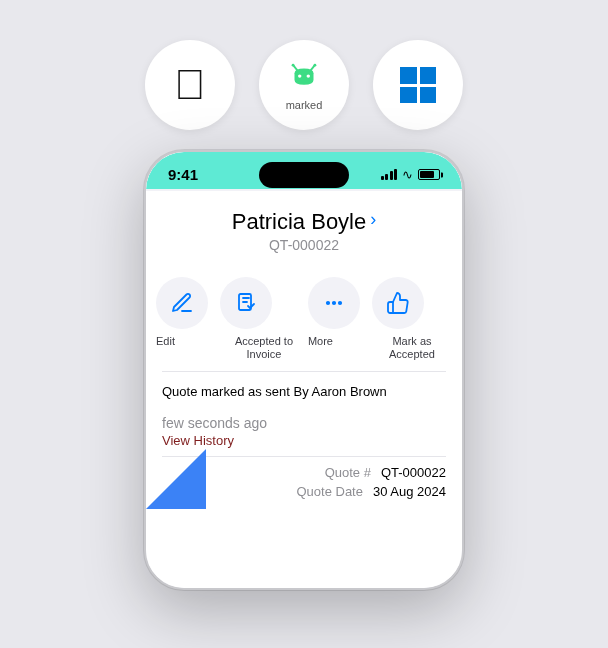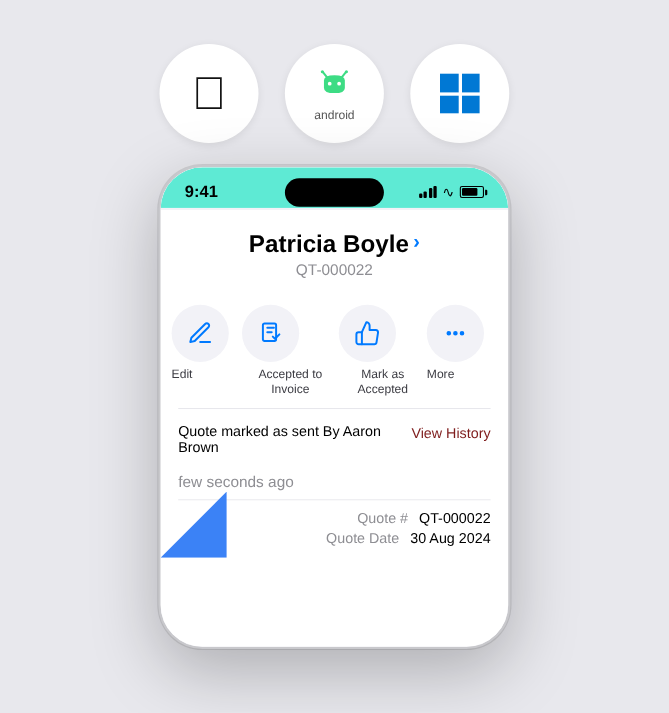--- a/index.html
+++ b/index.html
@@ -148,21 +148,21 @@
 
     
     .quote-header {
       text-align: center;
       padding: 18px 16px 10px;
       background: #fff;
     }
 
     .client-name {
       font-size: 22px;
-      font-weight: 700;
+      font-weight: 400;
       color: #000;
       display: flex;
       align-items: flex-start;
       justify-content: center;
       gap: 4px;
     }
 
     .chevron-right {
       color: #007aff;
       font-size: 18px;
@@ -221,20 +221,21 @@
       margin: 0 16px;
     }
 
     
     .activity-row {
       display: flex;
       justify-content: center;
       align-items: flex-start;
       padding: 12px 16px 8px;
       background: #fff;
+      flex-direction: column;
     }
 
     .activity-text {
       font-size: 13px;
       color: #000;
       font-weight: 400;
     }
 
     .activity-time {
       font-size: 14px;
@@ -341,21 +342,21 @@
       <circle cx="8.5" cy="6.5" r="1.5" fill="#3ddc84"></circle>
 
       <circle cx="31.5" cy="6.5" r="1.5" fill="#3ddc84"></circle>
 
       <path d="M10 15 Q10 10 20 10 Q30 10 30 15 L30 22 Q30 27 20 27 Q10 27 10 22 Z" fill="#3ddc84"></path>
 
       <circle cx="15.5" cy="18" r="1.8" fill="#fff"></circle>
 
       <circle cx="24.5" cy="18" r="1.8" fill="#fff"></circle>
     </svg>
-    <span class="android-label">android</span>
+    <span class="android-label">marked</span>
   </div>
 
   <div class="platform-circle">
     <div class="windows-grid">
       <div></div>
         <div></div>
         <div></div>
         <div></div>
     </div>
   </div>
@@ -413,38 +414,38 @@
                 <path d="M9 7h6M9 11h4"></path>
                 <path d="M14 15l2 2 4-4" stroke="#007aff" stroke-width="1.8"></path>
               </svg>
             </div>
             <span class="action-label">Accepted to Invoice</span>
           </div>
 
           <div class="action-btn">
             <div class="action-icon-circle">
               <svg class="action-icon" viewBox="0 0 24 24" fill="none" stroke="#007aff" stroke-width="1.8" stroke-linecap="round" stroke-linejoin="round">
-                <path d="M14 9V5a3 3 0 0 0-3-3l-4 9v11h11.28a2 2 0 0 0 2-1.7l1.38-9a2 2 0 0 0-2-2.3H14z"></path>
-                <path d="M7 22H4a2 2 0 0 1-2-2v-7a2 2 0 0 1 2-2h3"></path>
-              </svg>
-            </div>
-            <span class="action-label">Mark as Accepted</span>
-          </div>
-
-          <div class="action-btn">
-            <div class="action-icon-circle">
-              <svg class="action-icon" viewBox="0 0 24 24" fill="none" stroke="#007aff" stroke-width="1.8" stroke-linecap="round" stroke-linejoin="round">
                 <circle cx="12" cy="12" r="1.2" fill="#007aff"></circle>
                 <circle cx="18" cy="12" r="1.2" fill="#007aff"></circle>
                 <circle cx="6" cy="12" r="1.2" fill="#007aff"></circle>
               </svg>
             </div>
             <span class="action-label">More</span>
           </div>
 
+          <div class="action-btn">
+            <div class="action-icon-circle">
+              <svg class="action-icon" viewBox="0 0 24 24" fill="none" stroke="#007aff" stroke-width="1.8" stroke-linecap="round" stroke-linejoin="round">
+                <path d="M14 9V5a3 3 0 0 0-3-3l-4 9v11h11.28a2 2 0 0 0 2-1.7l1.38-9a2 2 0 0 0-2-2.3H14z"></path>
+                <path d="M7 22H4a2 2 0 0 1-2-2v-7a2 2 0 0 1 2-2h3"></path>
+              </svg>
+            </div>
+            <span class="action-label">Mark as Accepted</span>
+          </div>
+
         </div>
 
         <div class="divider"></div>
 
         <div class="activity-row">
           <div>
             <div class="activity-text">Quote marked as sent By Aaron Brown</div>
             <div class="activity-time">few seconds ago</div>
           </div>
           <div class="view-history-link">View History</div>

